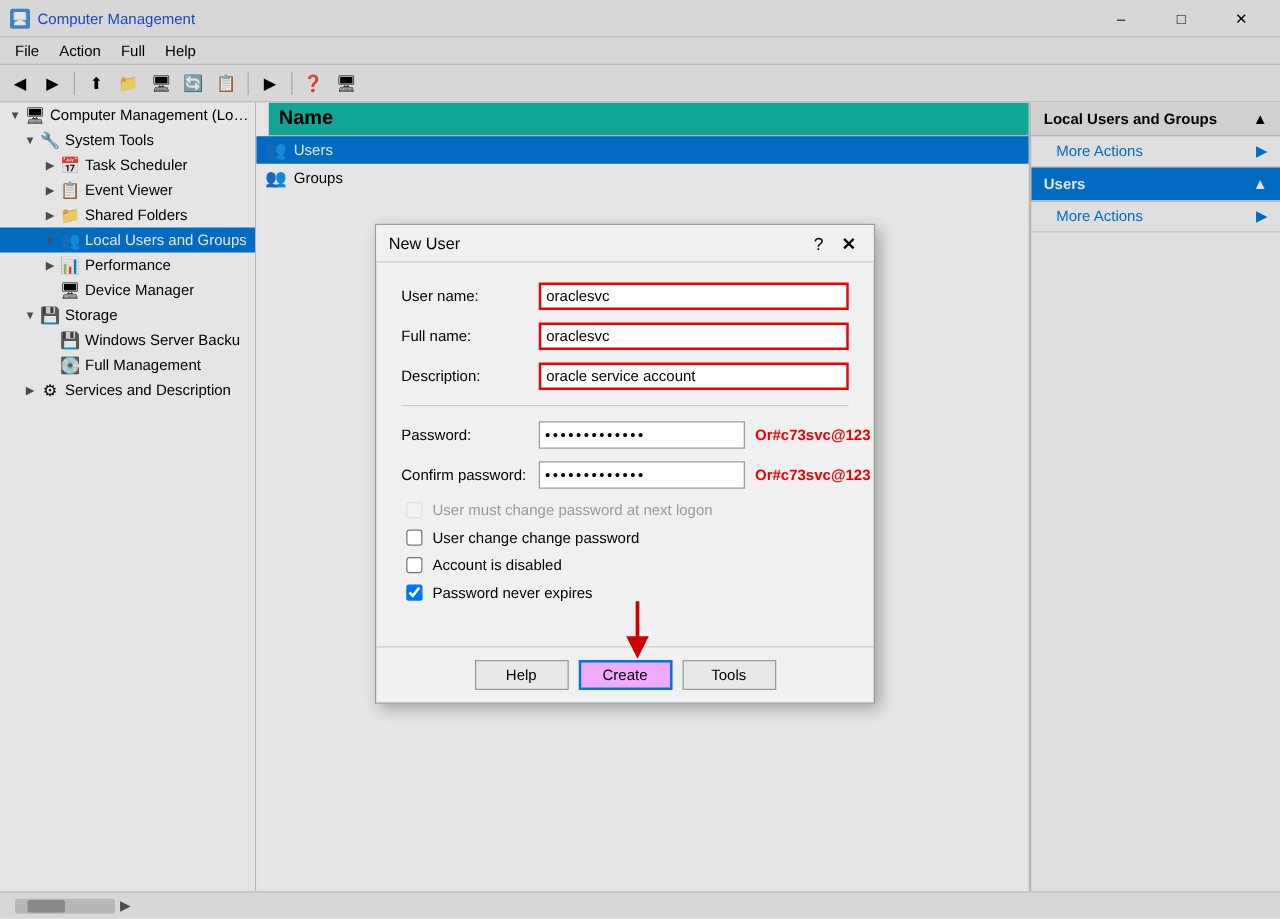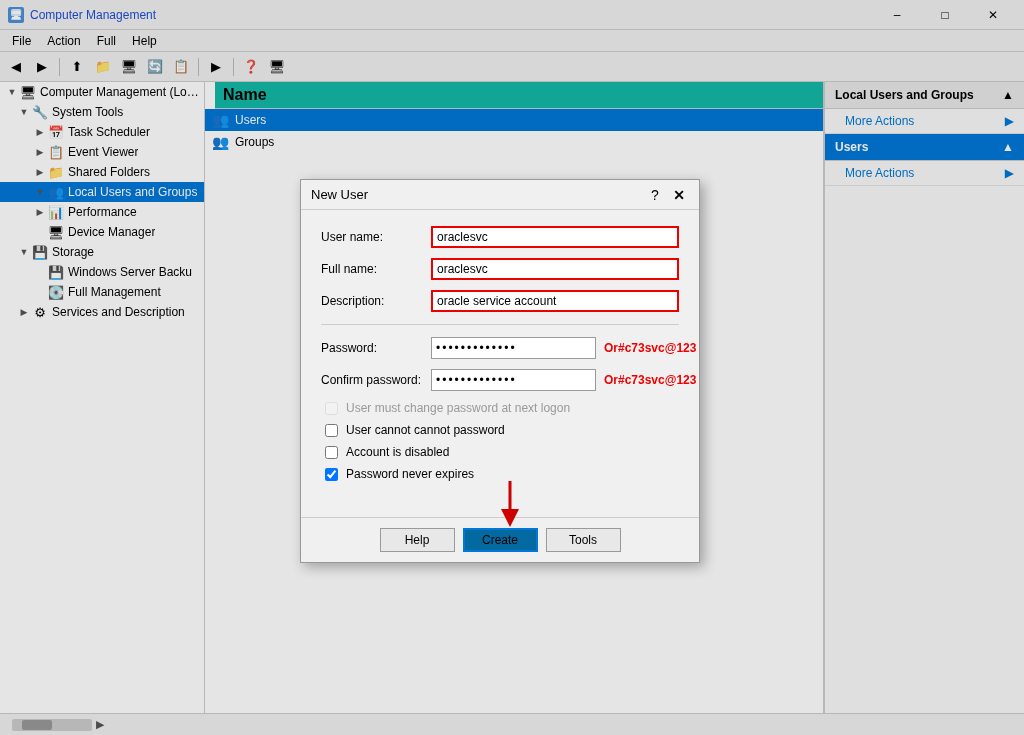--- a/index.html
+++ b/index.html
@@ -339,21 +339,20 @@
     }
 
     .dialog-separator {
       border: none;
       border-top: 1px solid #ccc;
       margin: 12px 0;
     }
 
     .checkbox-row {
       display: flex;
-      align-items: center;
       margin-bottom: 8px;
       padding-left: 4px;
     }
     .checkbox-row input[type="checkbox"] {
       margin-right: 8px;
       cursor: pointer;
     }
     .checkbox-row label {
       font-size: 12px;
       cursor: pointer;
@@ -381,21 +380,21 @@
       min-width: 75px;
       height: 24px;
       border: 1px solid #999;
       background: #e8e8e8;
       cursor: pointer;
       font-size: 12px;
       padding: 0 12px;
     }
     .dialog-btn.primary {
       border: 2px solid #0078d7;
-      background: #0369a1;
+      background: #f0abfc;
     }
 
     
     .password-reveal {
       font-size: 12px;
       color: #e00;
       margin-left: 8px;
       font-weight: bold;
       white-space: nowrap;
     }
@@ -596,21 +595,21 @@
         <input class="form-input password" type="password" value="Or#c73svc@123" style="flex: 1 1 0%;">
         <span class="password-reveal">Or#c73svc@123</span>
       </div>
 
       <div class="checkbox-row disabled">
         <input type="checkbox" id="cb1" disabled="" style="">
         <label for="cb1">User must change password at next logon</label>
       </div>
       <div class="checkbox-row">
         <input type="checkbox" id="cb2" style="">
-        <label for="cb2">User cannot cannot password</label>
+        <label for="cb2">User change change password</label>
       </div>
       <div class="checkbox-row">
         <input type="checkbox" id="cb4" style="">
         <label for="cb4">Account is disabled</label>
       </div>
       <div class="checkbox-row">
         <input type="checkbox" id="cb3" checked="" style="">
         <label for="cb3">Password never expires</label>
       </div>
 

